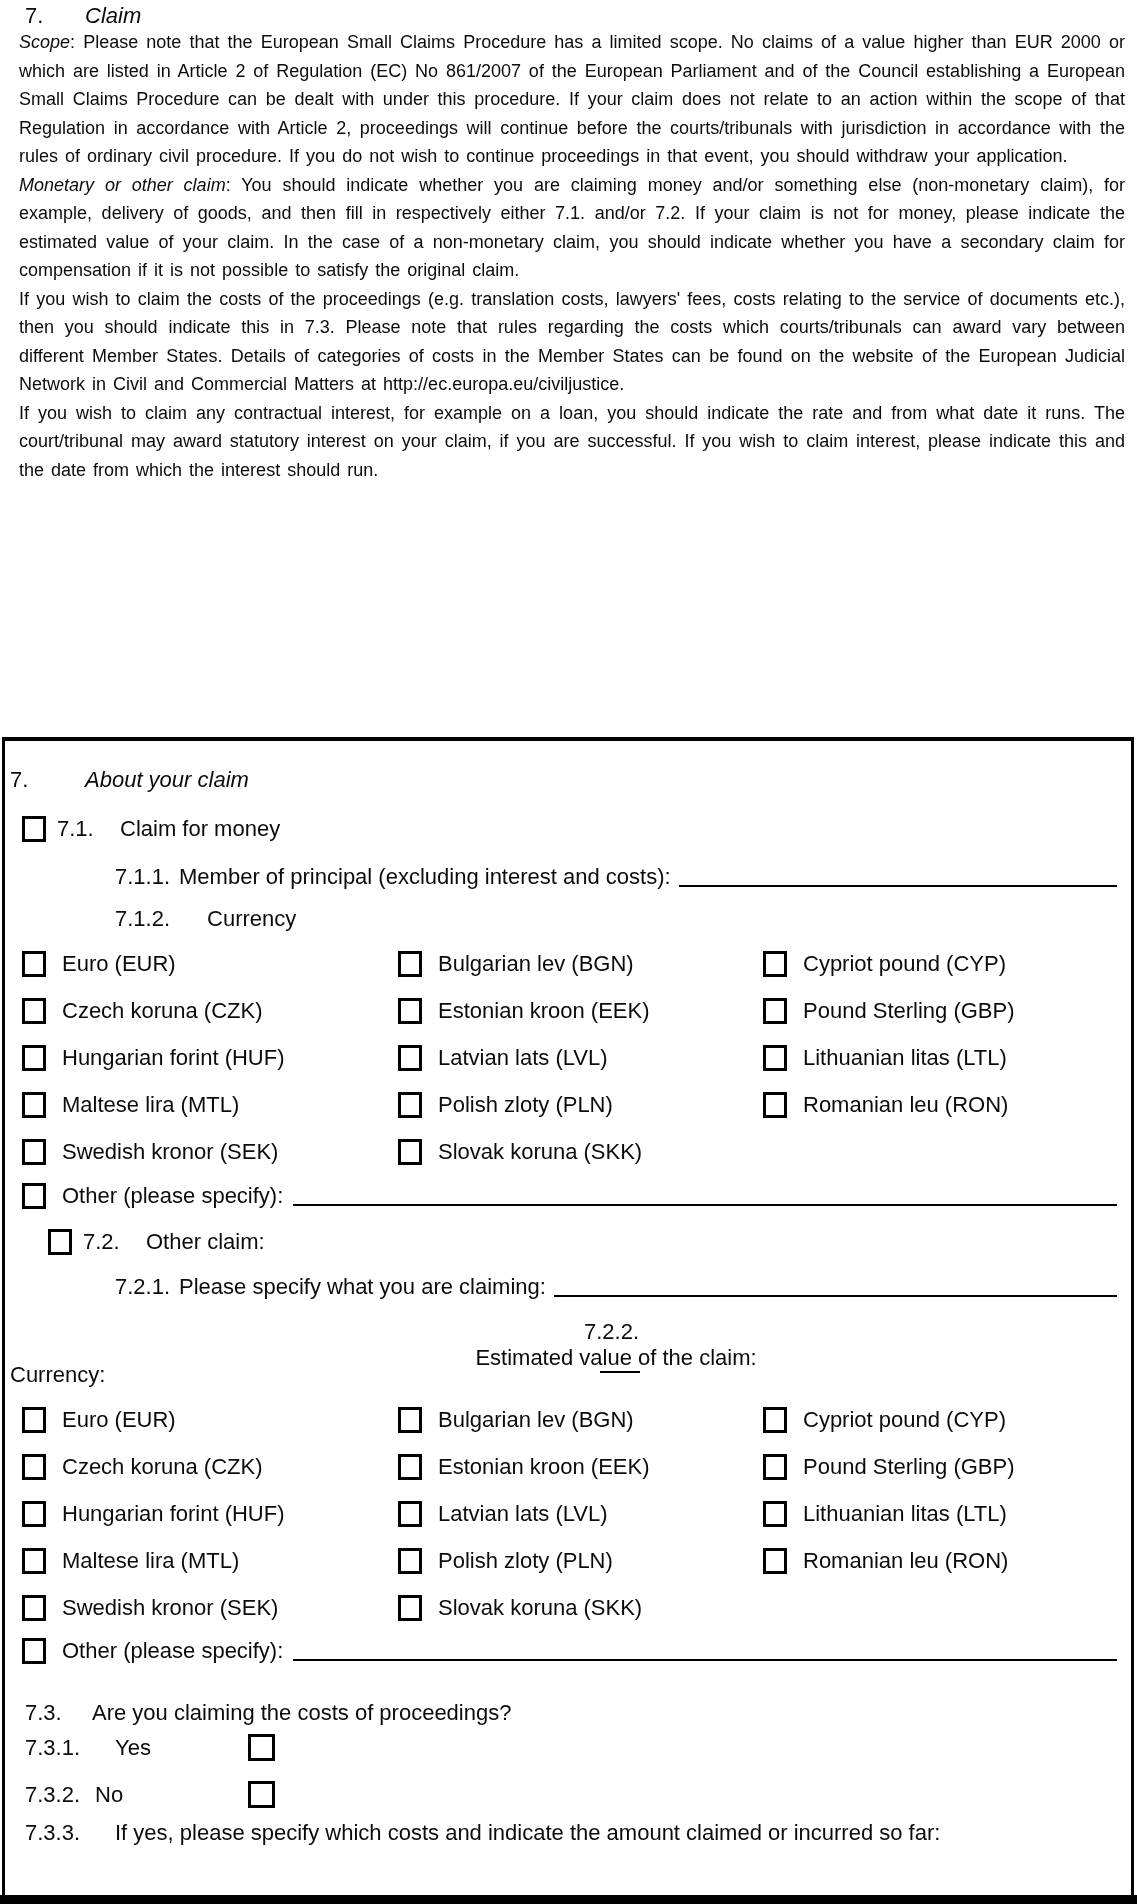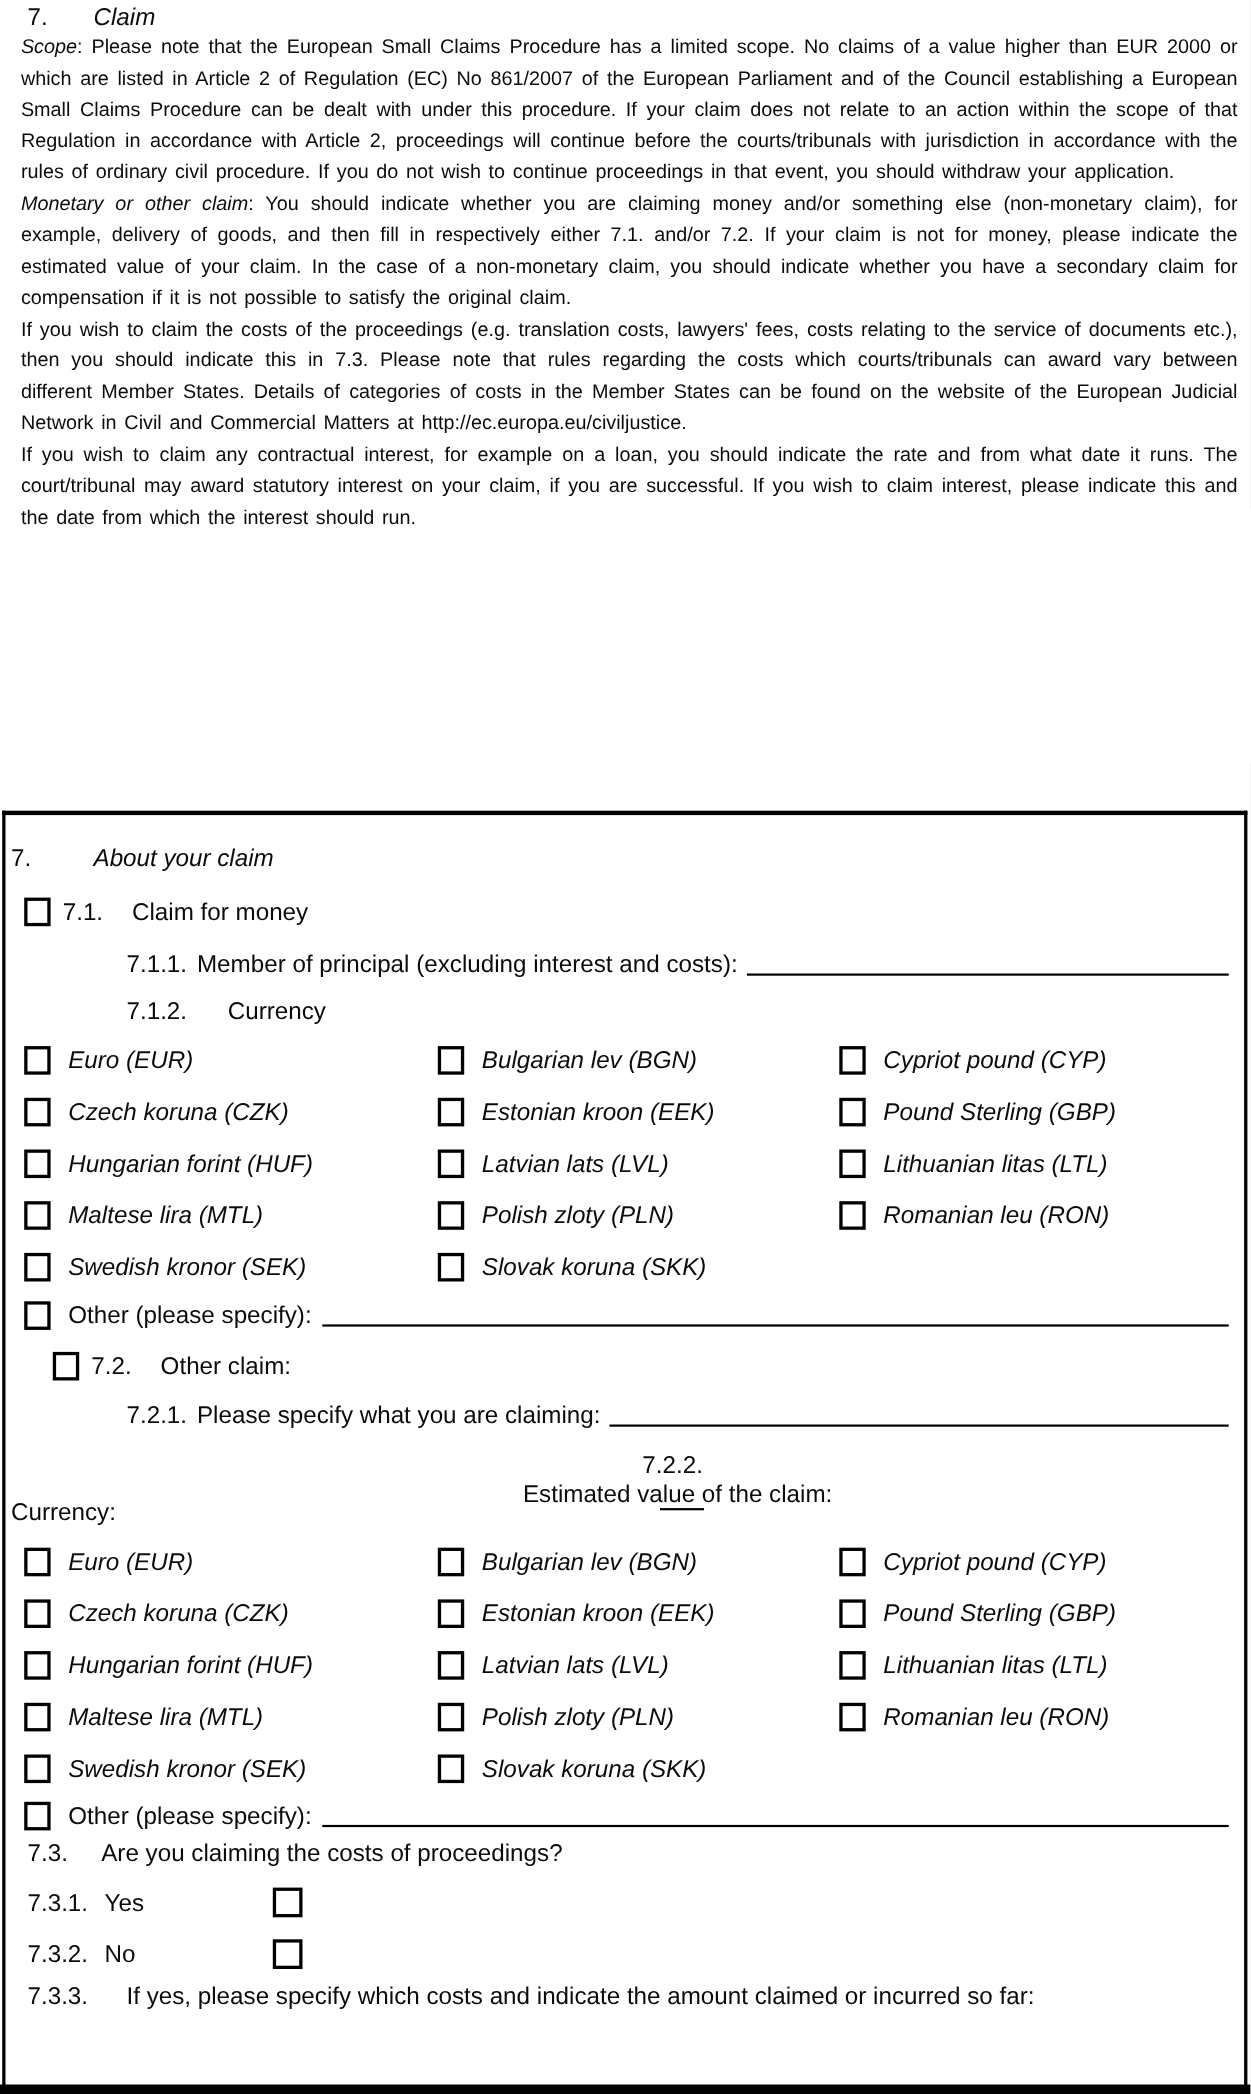--- a/index.html
+++ b/index.html
@@ -49,38 +49,38 @@
   .row-712{margin-left:105px;margin-top:16px;gap:28px;}
   .num-sub{margin-right:9px;}
   .fill{
     flex:1 1 auto;min-width:40px;height:17px;
     border-bottom:2px solid #000;margin-left:8px;
   }
   .grid{
     display:grid;
     grid-template-columns:376px 365px auto;
     row-gap:21px;
-    margin-left:12px;margin-top:19px;font-style:italic;
+    margin-left:12px;margin-top:19px;
   }
   .cell{display:flex;align-items:center;height:26px;}
   .cell .cb{margin-right:16px;}
   .row-other{margin-left:12px;margin-top:18px;}
   .row-other .lbl{margin-left:16px;}
   .row-other .fill{margin-left:10px;}
   .row-72{margin-left:12px;margin-top:20px;padding-left:26px;}
   .row-721{margin-left:105px;margin-top:19px;}
   .row-722{margin-left:105px;margin-top:19px;flex-direction:column;}
   .row-cur{margin-top:17px;}
   .grid2{margin-top:19px;}
   .row-other2{margin-left:12px;margin-top:17px;}
-  .row-73{margin-left:15px;margin-top:8px;}
+  .row-73{margin-left:15px;margin-top:36px;}
   .row-73 .num{width:67px;}
   .row-yn{position:relative;margin-left:15px;height:27px;}
   .row-yn .num{width:70px;}
-  .row-yn1{margin-top:18px;}
+  .row-yn1{margin-top:8px;gap:20px;}
   .row-yn2{margin-top:20px;}
   .cb-yn{
     position:absolute;left:223px;top:0;
     box-sizing:border-box;width:27px;height:27px;
     border:3px solid #000;background:#fff;
   }
   .row-733{margin-left:15px;margin-top:12px;gap:20px;}
   .row-733 .num{width:70px;}
   .cut-bar{position:absolute;left:0;right:0;bottom:0;height:9px;background:#000;}
 </style>

